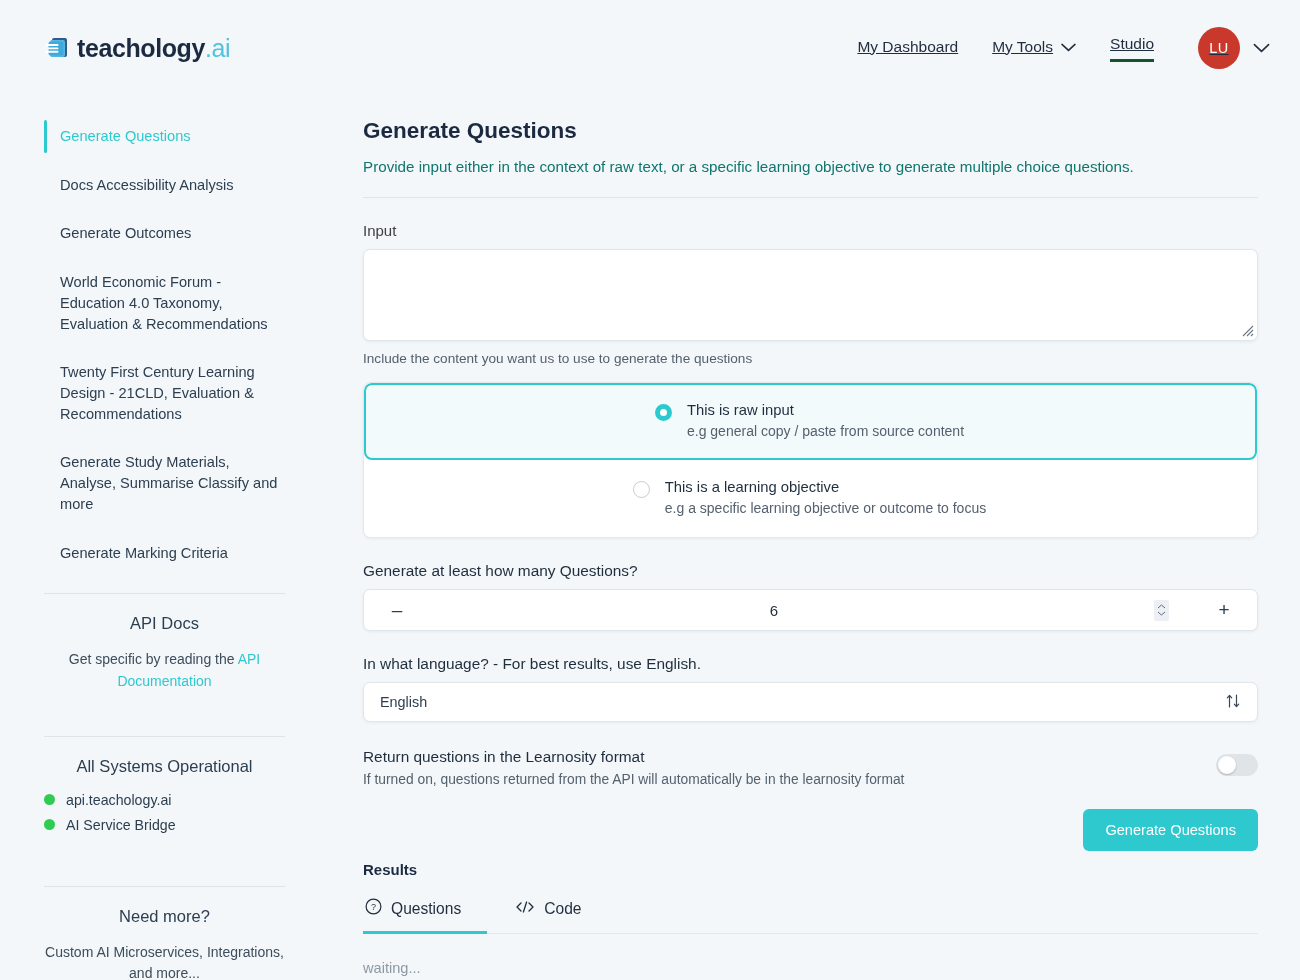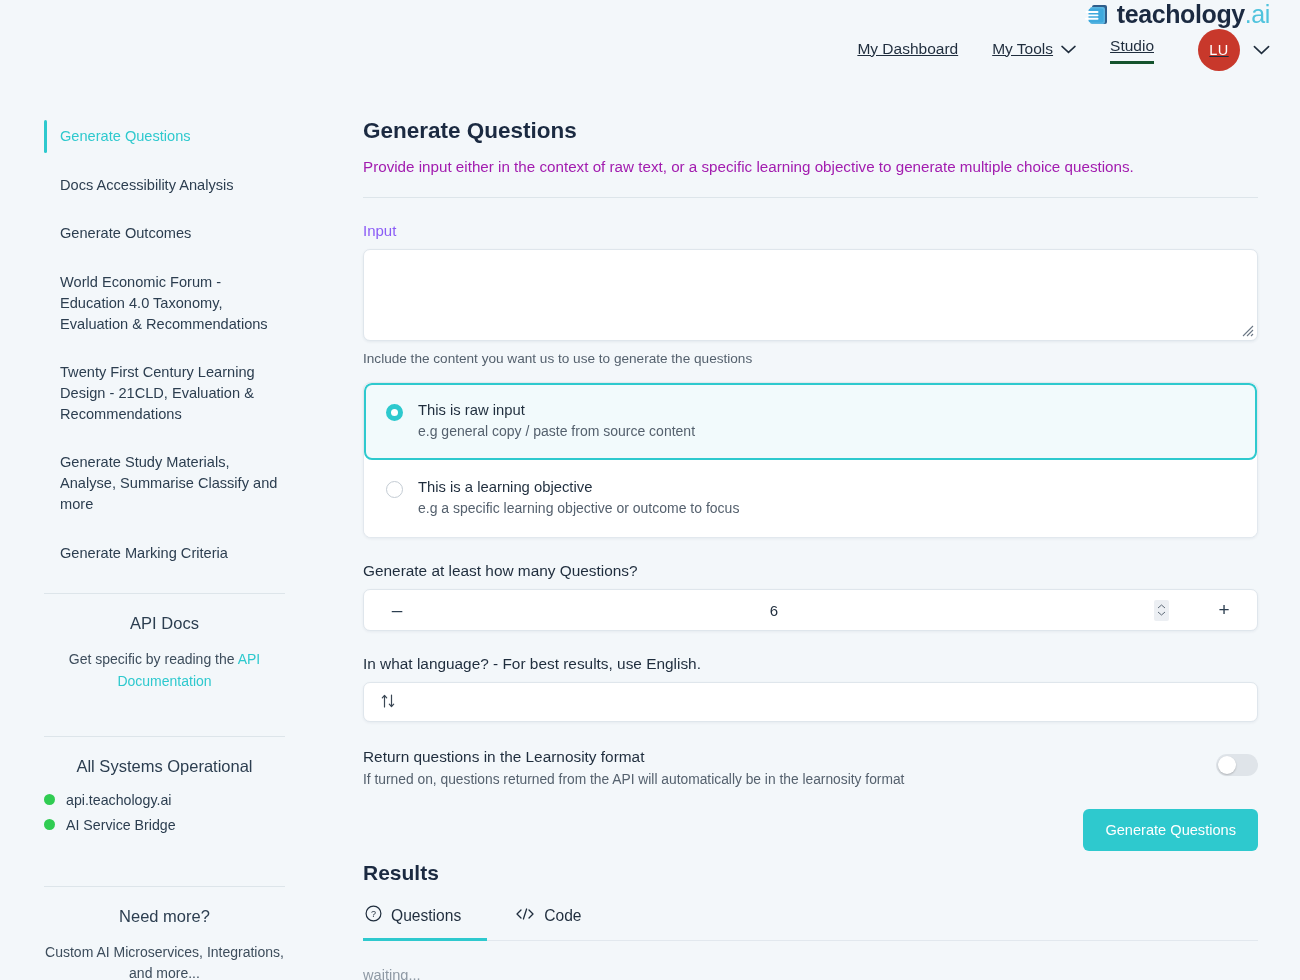--- a/index.html
+++ b/index.html
@@ -12,24 +12,23 @@
     background: #f3f7fa;
     font-family: "Liberation Sans", sans-serif;
     color: #1f2d3d;
     -webkit-font-smoothing: antialiased;
   }
 
   
   .header {
     height: 96px;
     display: flex;
-    align-items: flex-end;
-    padding: 0 30px 0 55px;
+    align-items: center;
+    padding: 0 30px 0 44px;
     background: #f3f7fa;
-    flex-direction: column;
   }
   .brand { display: flex; align-items: center; gap: 7px; }
   .brand-mark { width: 26px; height: 26px; flex: 0 0 26px; display:block; }
   .brand-text {
     font-size: 25px;
     font-weight: 700;
     letter-spacing: -0.4px;
     color: #1b2a41;
   }
   .brand-text .dot-ai { color: #4fc3dd; font-weight: 400; }
@@ -117,28 +116,28 @@
   
   .main { flex: 1; padding: 22px 42px 0 38px; }
   .page-title {
     font-size: 22.5px;
     font-weight: 700;
     color: #1b2a41;
     margin: 0 0 14px 0;
   }
   .page-sub {
     font-size: 15.2px;
-    color: #a21caf;
+    color: #0f766e;
     margin: 0 0 22px 0;
   }
   .hr { height: 1px; background: #dde5ea; margin-bottom: 24px; }
 
   .field-label {
     font-size: 15px;
-    color: #8b5cf6;
+    color: #404040;
     margin-bottom: 10px;
   }
   .textarea {
     width: 100%;
     height: 92px;
     background: #fff;
     border: 1px solid #dfe6ec;
     border-radius: 7px;
     box-shadow: 0 1px 3px rgba(20,40,70,.07);
     position: relative;
@@ -162,20 +161,21 @@
     background: #fff;
     box-shadow: 0 1px 3px rgba(20,40,70,.06);
   }
   .radio-card {
     display: flex;
     gap: 15px;
     padding: 17px 22px 19px 20px;
     cursor: pointer;
     background: #fff;
     border: 2px solid transparent;
+    justify-content: center;
   }
   .radio-card.selected {
     background: #f2fafc;
     border: 2px solid #2ec9ce;
     border-radius: 8px;
   }
   .radio-dot {
     width: 17px; height: 17px; border-radius: 50%;
     border: 1.5px solid #c4ccd4;
     background: #fff;
@@ -277,21 +277,21 @@
     border: none;
     border-radius: 6px;
     padding: 13px 22px;
     font-size: 14.6px;
     font-family: "Liberation Sans", sans-serif;
     cursor: pointer;
   }
 
   
   .results-title {
-    font-size: 21px; font-weight: 700; color: #1b2a41;
+    font-size: 15px; font-weight: 700; color: #1b2a41;
     margin: 10px 0 16px 0;
   }
   .tabs {
     display: flex; gap: 26px;
     border-bottom: 1px solid #e2e8ee;
   }
   .tab {
     display: flex; align-items: center; gap: 9px;
     padding: 4px 2px 12px 2px;
     font-size: 15.6px;
@@ -460,20 +460,21 @@
           </svg>
         <svg width="9" height="5" viewBox="0 0 9 5">
             <path d="M1 1 L4.5 4 L8 1" fill="none" stroke="#5f6b78" stroke-width="1"></path>
           </svg>
       </span>
       <span class="step-btn">+</span>
     </div>
 
     <div class="block-label">In what language? - For best results, use English.</div>
     <div class="select">
+      <span class="sel-val">English</span>
       <span>
         <svg width="16" height="16" viewBox="0 0 16 16">
           <g stroke="#3a4754" stroke-width="1.2" fill="none" stroke-linecap="round" stroke-linejoin="round">
             <path d="M4.5 14 V2.5 M2.3 4.8 L4.5 2.4 L6.7 4.8"></path>
             <path d="M11.5 2 V13.5 M9.3 11.2 L11.5 13.6 L13.7 11.2"></path>
           </g>
         </svg>
       </span>
     </div>
 

